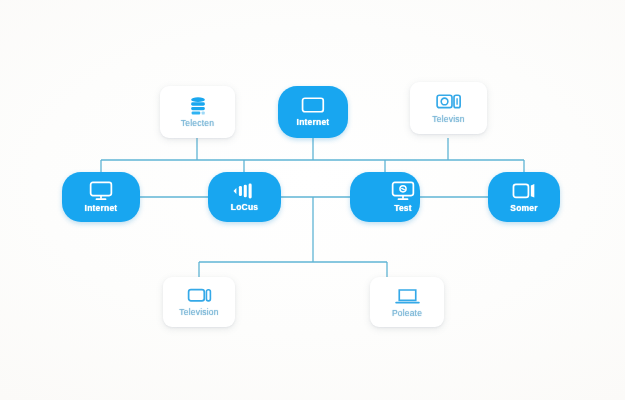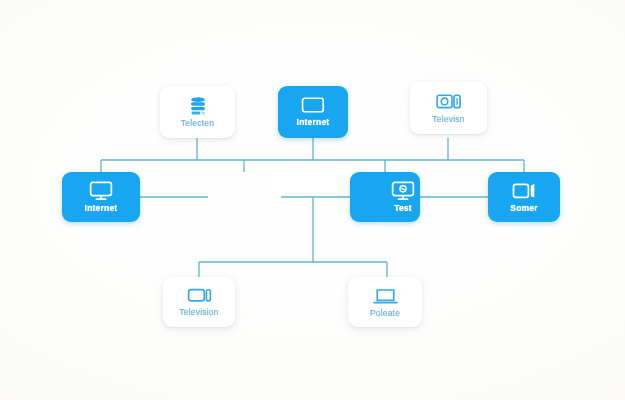--- a/index.html
+++ b/index.html
@@ -55,20 +55,21 @@
     font-size: 8.5px;
     letter-spacing: 0.2px;
     white-space: nowrap;
     line-height: 1;
   }
 
   
   .node.filled {
     background: #18a6f0;
     box-shadow: 0 2px 5px rgba(24,140,210,0.28);
+    border-radius: 19px;
   }
   .node.filled .lbl {
     color: #ffffff;
     font-weight: bold;
   }
 
   
   .node.card {
     background: #ffffff;
     box-shadow: 0 2px 7px rgba(120,130,145,0.16), 0 1px 2px rgba(120,130,145,0.10);
@@ -153,20 +154,31 @@
     <span class="ico">
       <svg width="24" height="20" viewBox="0 0 26 22" xmlns="http://www.w3.org/2000/svg">
         <rect x="1.6" y="1.6" width="22.8" height="14.4" rx="2.4" fill="none" stroke="#ffffff" stroke-width="1.9"></rect>
         <line x1="13" y1="16" x2="13" y2="19.4" stroke="#ffffff" stroke-width="1.9"></line>
         <line x1="8" y1="20" x2="18" y2="20" stroke="#ffffff" stroke-width="1.9" stroke-linecap="round"></line>
       </svg>
     </span>
     <span class="lbl">Internet</span>
   </div>
 
+  <div class="node filled" style="left:208px; top:172px; width:73px; height:50px;">
+    <span class="ico">
+      <svg width="26" height="18" viewBox="0 0 28 20" xmlns="http://www.w3.org/2000/svg">
+        <path d="M4.4 6.6 L1.2 10 L4.4 13.4 Z" fill="#ffffff"></path>
+        <rect x="7.2" y="4.4" width="3.4" height="11.2" rx="1.5" fill="#ffffff"></rect>
+        <rect x="12.6" y="3.0" width="3.4" height="14.0" rx="1.5" fill="#ffffff"></rect>
+        <rect x="18.0" y="1.8" width="3.4" height="16.4" rx="1.5" fill="#ffffff"></rect>
+      </svg>
+    </span>
+    <span class="lbl">LoCus</span>
+  </div>
 
   <div class="node filled" style="left:350px; top:172px; width:70px; height:50px;padding-left:36px;">
     <span class="ico">
       <svg width="24" height="20" viewBox="0 0 26 22" xmlns="http://www.w3.org/2000/svg">
         <rect x="1.6" y="1.6" width="22.8" height="14.4" rx="2.4" fill="none" stroke="#ffffff" stroke-width="1.9"></rect>
         <circle cx="13" cy="8.6" r="3.4" fill="none" stroke="#ffffff" stroke-width="1.6"></circle>
         <line x1="11.6" y1="8.2" x2="14.4" y2="9.4" stroke="#ffffff" stroke-width="1.5" stroke-linecap="round"></line>
         <line x1="13" y1="16" x2="13" y2="19.4" stroke="#ffffff" stroke-width="1.9"></line>
         <line x1="8" y1="20" x2="18" y2="20" stroke="#ffffff" stroke-width="1.9" stroke-linecap="round"></line>
       </svg>
@@ -187,21 +199,21 @@
   <div class="node filled" style="left:488px; top:172px; width:72px; height:50px;">
     <span class="ico">
       <svg width="24" height="19" viewBox="0 0 26 20" xmlns="http://www.w3.org/2000/svg">
         <rect x="1.6" y="2.2" width="16.2" height="14.2" rx="2.6" fill="none" stroke="#ffffff" stroke-width="1.9"></rect>
         <path d="M20.4 3.4 L24.2 2.0 L24.2 16.6 L20.4 15.2 Z" fill="#ffffff"></path>
       </svg>
     </span>
     <span class="lbl">Somer</span>
   </div>
 
-  <div class="node card" style="left:348px; top:277px; width:74px; height:50px;">
+  <div class="node card" style="left:370px; top:277px; width:74px; height:50px;">
     <span class="ico">
       <svg width="25" height="19" viewBox="0 0 27 20" xmlns="http://www.w3.org/2000/svg">
         <path d="M4.6 3.0 L22.4 3.0 L22.4 14.2 L4.6 14.2 Z" fill="none" stroke="#35a9e8" stroke-width="1.8"></path>
         <line x1="1.2" y1="16.6" x2="25.8" y2="16.6" stroke="#35a9e8" stroke-width="1.9" stroke-linecap="round"></line>
       </svg>
     </span>
     <span class="lbl">Poleate</span>
   </div>
 
 </div>

